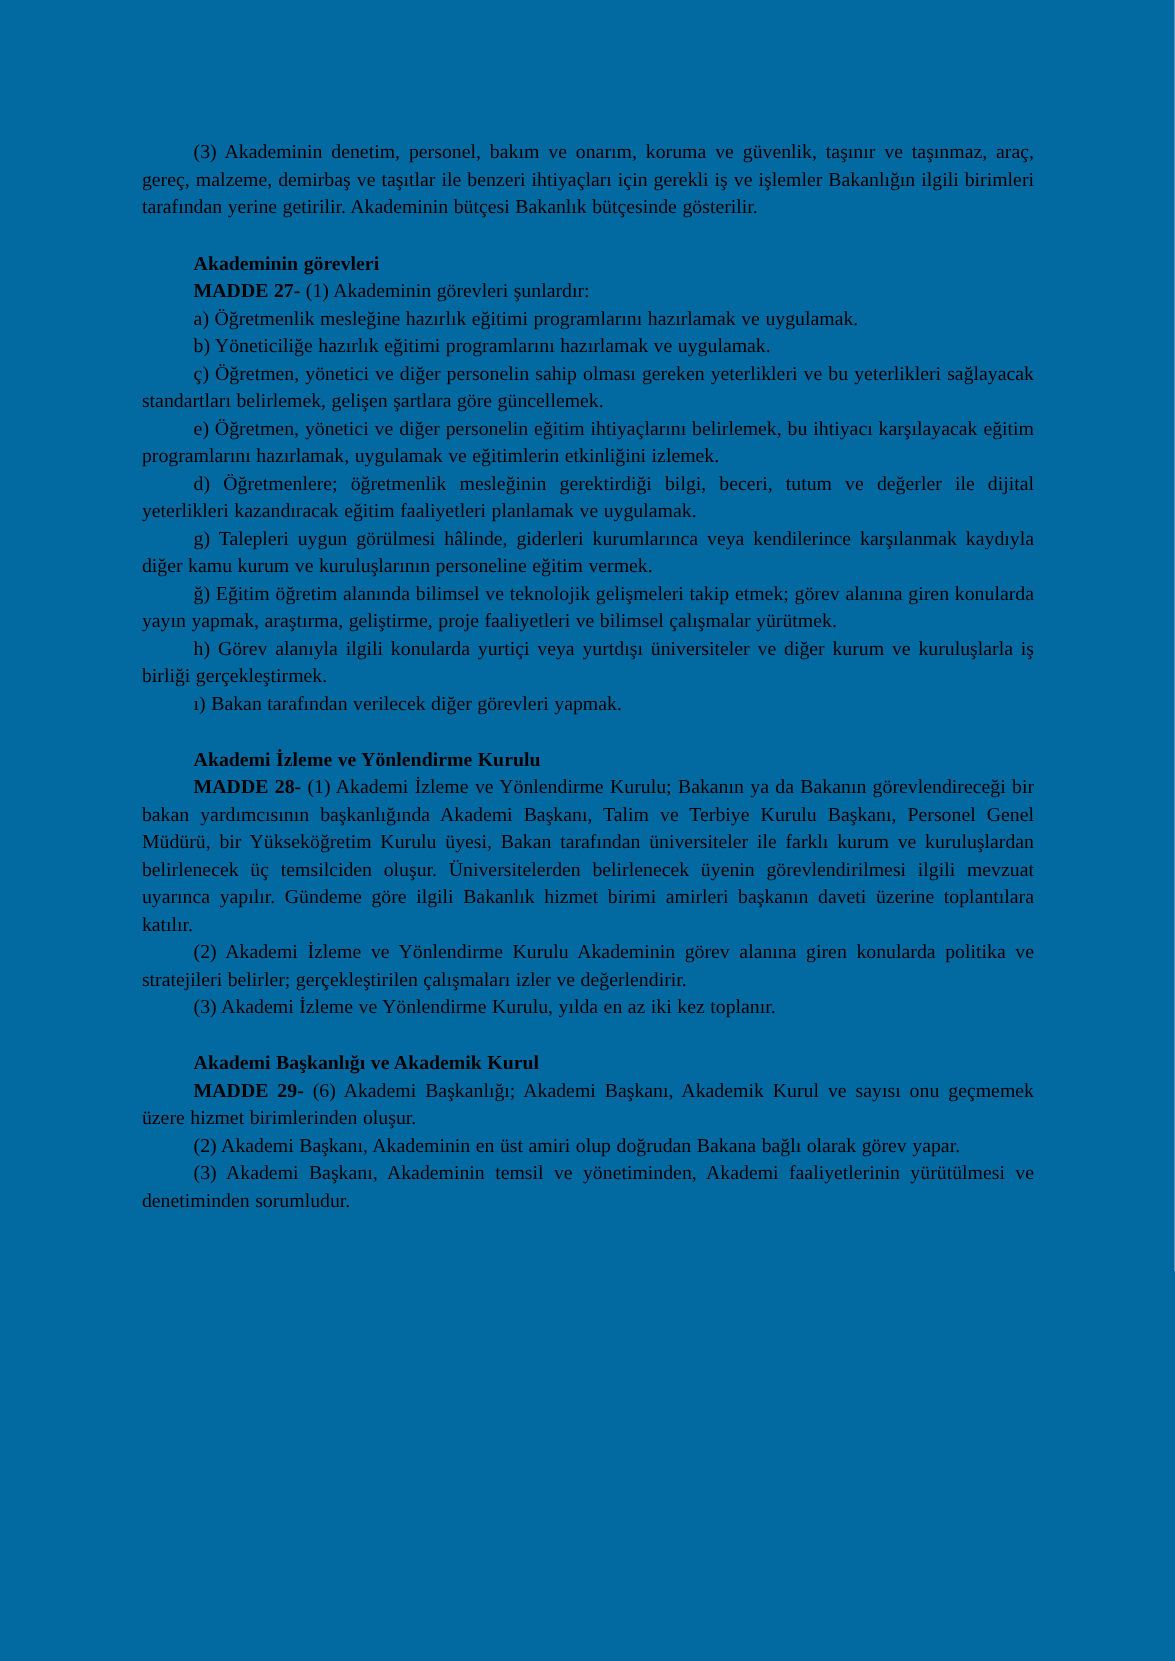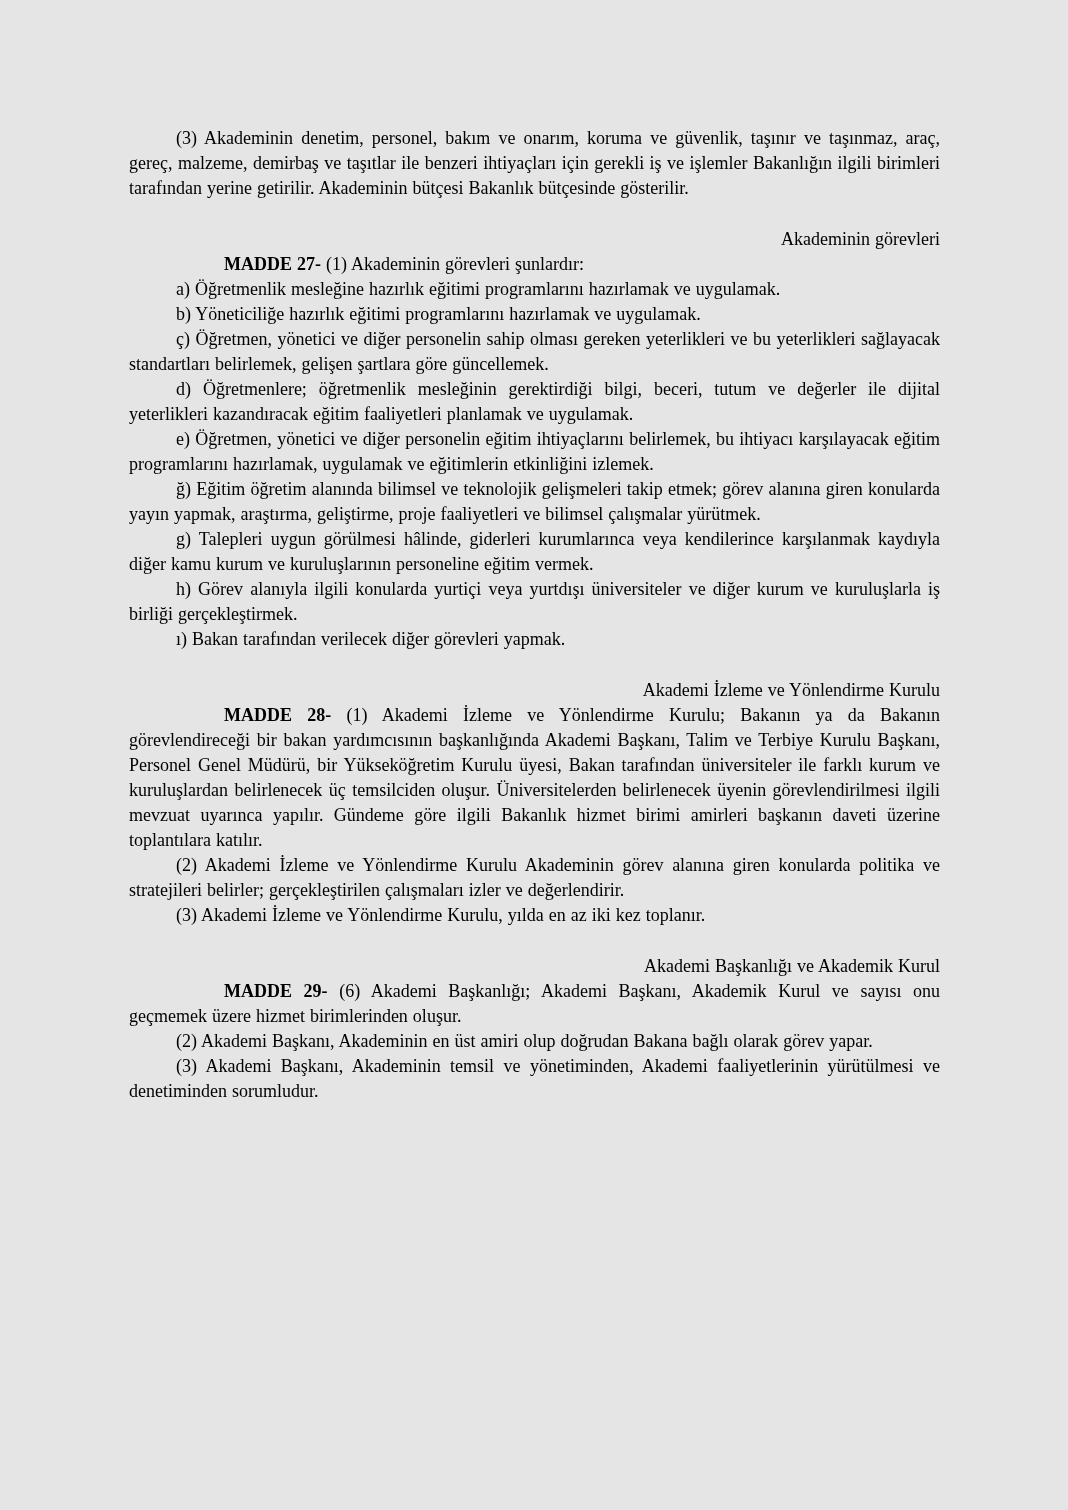--- a/index.html
+++ b/index.html
@@ -4,69 +4,68 @@
 <style>
   html, body {
     margin: 0;
     padding: 0;
     background: #ffffff;
   }
   .page {
     position: relative;
     width: 1068px;
     height: 1510px;
-    background: #e5e5e5;
+    background: #0369a1;
     box-sizing: border-box;
     font-family: "Liberation Serif", "DejaVu Serif", serif;
     color: #000000;
     overflow: hidden;
   }
   .content {
     position: absolute;
     left: 129px;
     top: 126px;
     width: 811px;
   }
   .content p {
     margin: 0;
     font-size: 18px;
     line-height: 25px;
     text-align: justify;
     text-indent: 47px;
     word-spacing: 0.5px;
   }
   .content p.heading {
-    font-weight: normal;
-    text-align: right;
+    font-weight: bold;
+    text-align: left;
     margin-top: 26px;
   }
   .bold {
     font-weight: bold;
-    margin-left: 48px;
   }
 </style>
 </head>
 <body>
 
 <div class="page">
   <div class="content">
 
     <p class="para"><span>(3) Akademinin denetim, personel, bakım ve onarım, koruma ve güvenlik, taşınır ve taşınmaz, araç, gereç, malzeme, demirbaş ve taşıtlar ile benzeri ihtiyaçları için gerekli iş ve işlemler Bakanlığın ilgili birimleri tarafından yerine getirilir. Akademinin bütçesi Bakanlık bütçesinde gösterilir.</span></p>
 
     <p class="heading">Akademinin görevleri</p>
 
     <p class="para"><span class="bold">MADDE 27-</span><span> (1) Akademinin görevleri şunlardır:</span></p>
 
     <p class="para"><span>a) Öğretmenlik mesleğine hazırlık eğitimi programlarını hazırlamak ve uygulamak.</span></p>
     <p class="para"><span>b) Yöneticiliğe hazırlık eğitimi programlarını hazırlamak ve uygulamak.</span></p>
     <p class="para"><span>ç) Öğretmen, yönetici ve diğer personelin sahip olması gereken yeterlikleri ve bu yeterlikleri sağlayacak standartları belirlemek, gelişen şartlara göre güncellemek.</span></p>
+    <p class="para"><span>e) Öğretmen, yönetici ve diğer personelin eğitim ihtiyaçlarını belirlemek, bu ihtiyacı karşılayacak eğitim programlarını hazırlamak, uygulamak ve eğitimlerin etkinliğini izlemek.</span></p>
     <p class="para"><span>d) Öğretmenlere; öğretmenlik mesleğinin gerektirdiği bilgi, beceri, tutum ve değerler ile dijital yeterlikleri kazandıracak eğitim faaliyetleri planlamak ve uygulamak.</span></p>
-    <p class="para"><span>e) Öğretmen, yönetici ve diğer personelin eğitim ihtiyaçlarını belirlemek, bu ihtiyacı karşılayacak eğitim programlarını hazırlamak, uygulamak ve eğitimlerin etkinliğini izlemek.</span></p>
+    <p class="para"><span>g) Talepleri uygun görülmesi hâlinde, giderleri kurumlarınca veya kendilerince karşılanmak kaydıyla diğer kamu kurum ve kuruluşlarının personeline eğitim vermek.</span></p>
     <p class="para"><span>ğ) Eğitim öğretim alanında bilimsel ve teknolojik gelişmeleri takip etmek; görev alanına giren konularda yayın yapmak, araştırma, geliştirme, proje faaliyetleri ve bilimsel çalışmalar yürütmek.</span></p>
-    <p class="para"><span>g) Talepleri uygun görülmesi hâlinde, giderleri kurumlarınca veya kendilerince karşılanmak kaydıyla diğer kamu kurum ve kuruluşlarının personeline eğitim vermek.</span></p>
     <p class="para"><span>h) Görev alanıyla ilgili konularda yurtiçi veya yurtdışı üniversiteler ve diğer kurum ve kuruluşlarla iş birliği gerçekleştirmek.</span></p>
     <p class="para"><span>ı) Bakan tarafından verilecek diğer görevleri yapmak.</span></p>
 
     <p class="heading">Akademi İzleme ve Yönlendirme Kurulu</p>
 
     <p class="para"><span class="bold">MADDE 28-</span><span> (1) Akademi İzleme ve Yönlendirme Kurulu; Bakanın ya da Bakanın görevlendireceği bir bakan yardımcısının başkanlığında Akademi Başkanı, Talim ve Terbiye Kurulu Başkanı, Personel Genel Müdürü, bir Yükseköğretim Kurulu üyesi, Bakan tarafından üniversiteler ile farklı kurum ve kuruluşlardan belirlenecek üç temsilciden oluşur. Üniversitelerden belirlenecek üyenin görevlendirilmesi ilgili mevzuat uyarınca yapılır. Gündeme göre ilgili Bakanlık hizmet birimi amirleri başkanın daveti üzerine toplantılara katılır.</span></p>
     <p class="para"><span>(2) Akademi İzleme ve Yönlendirme Kurulu Akademinin görev alanına giren konularda politika ve stratejileri belirler; gerçekleştirilen çalışmaları izler ve değerlendirir.</span></p>
     <p class="para"><span>(3) Akademi İzleme ve Yönlendirme Kurulu, yılda en az iki kez toplanır.</span></p>
 
     <p class="heading">Akademi Başkanlığı ve Akademik Kurul</p>

